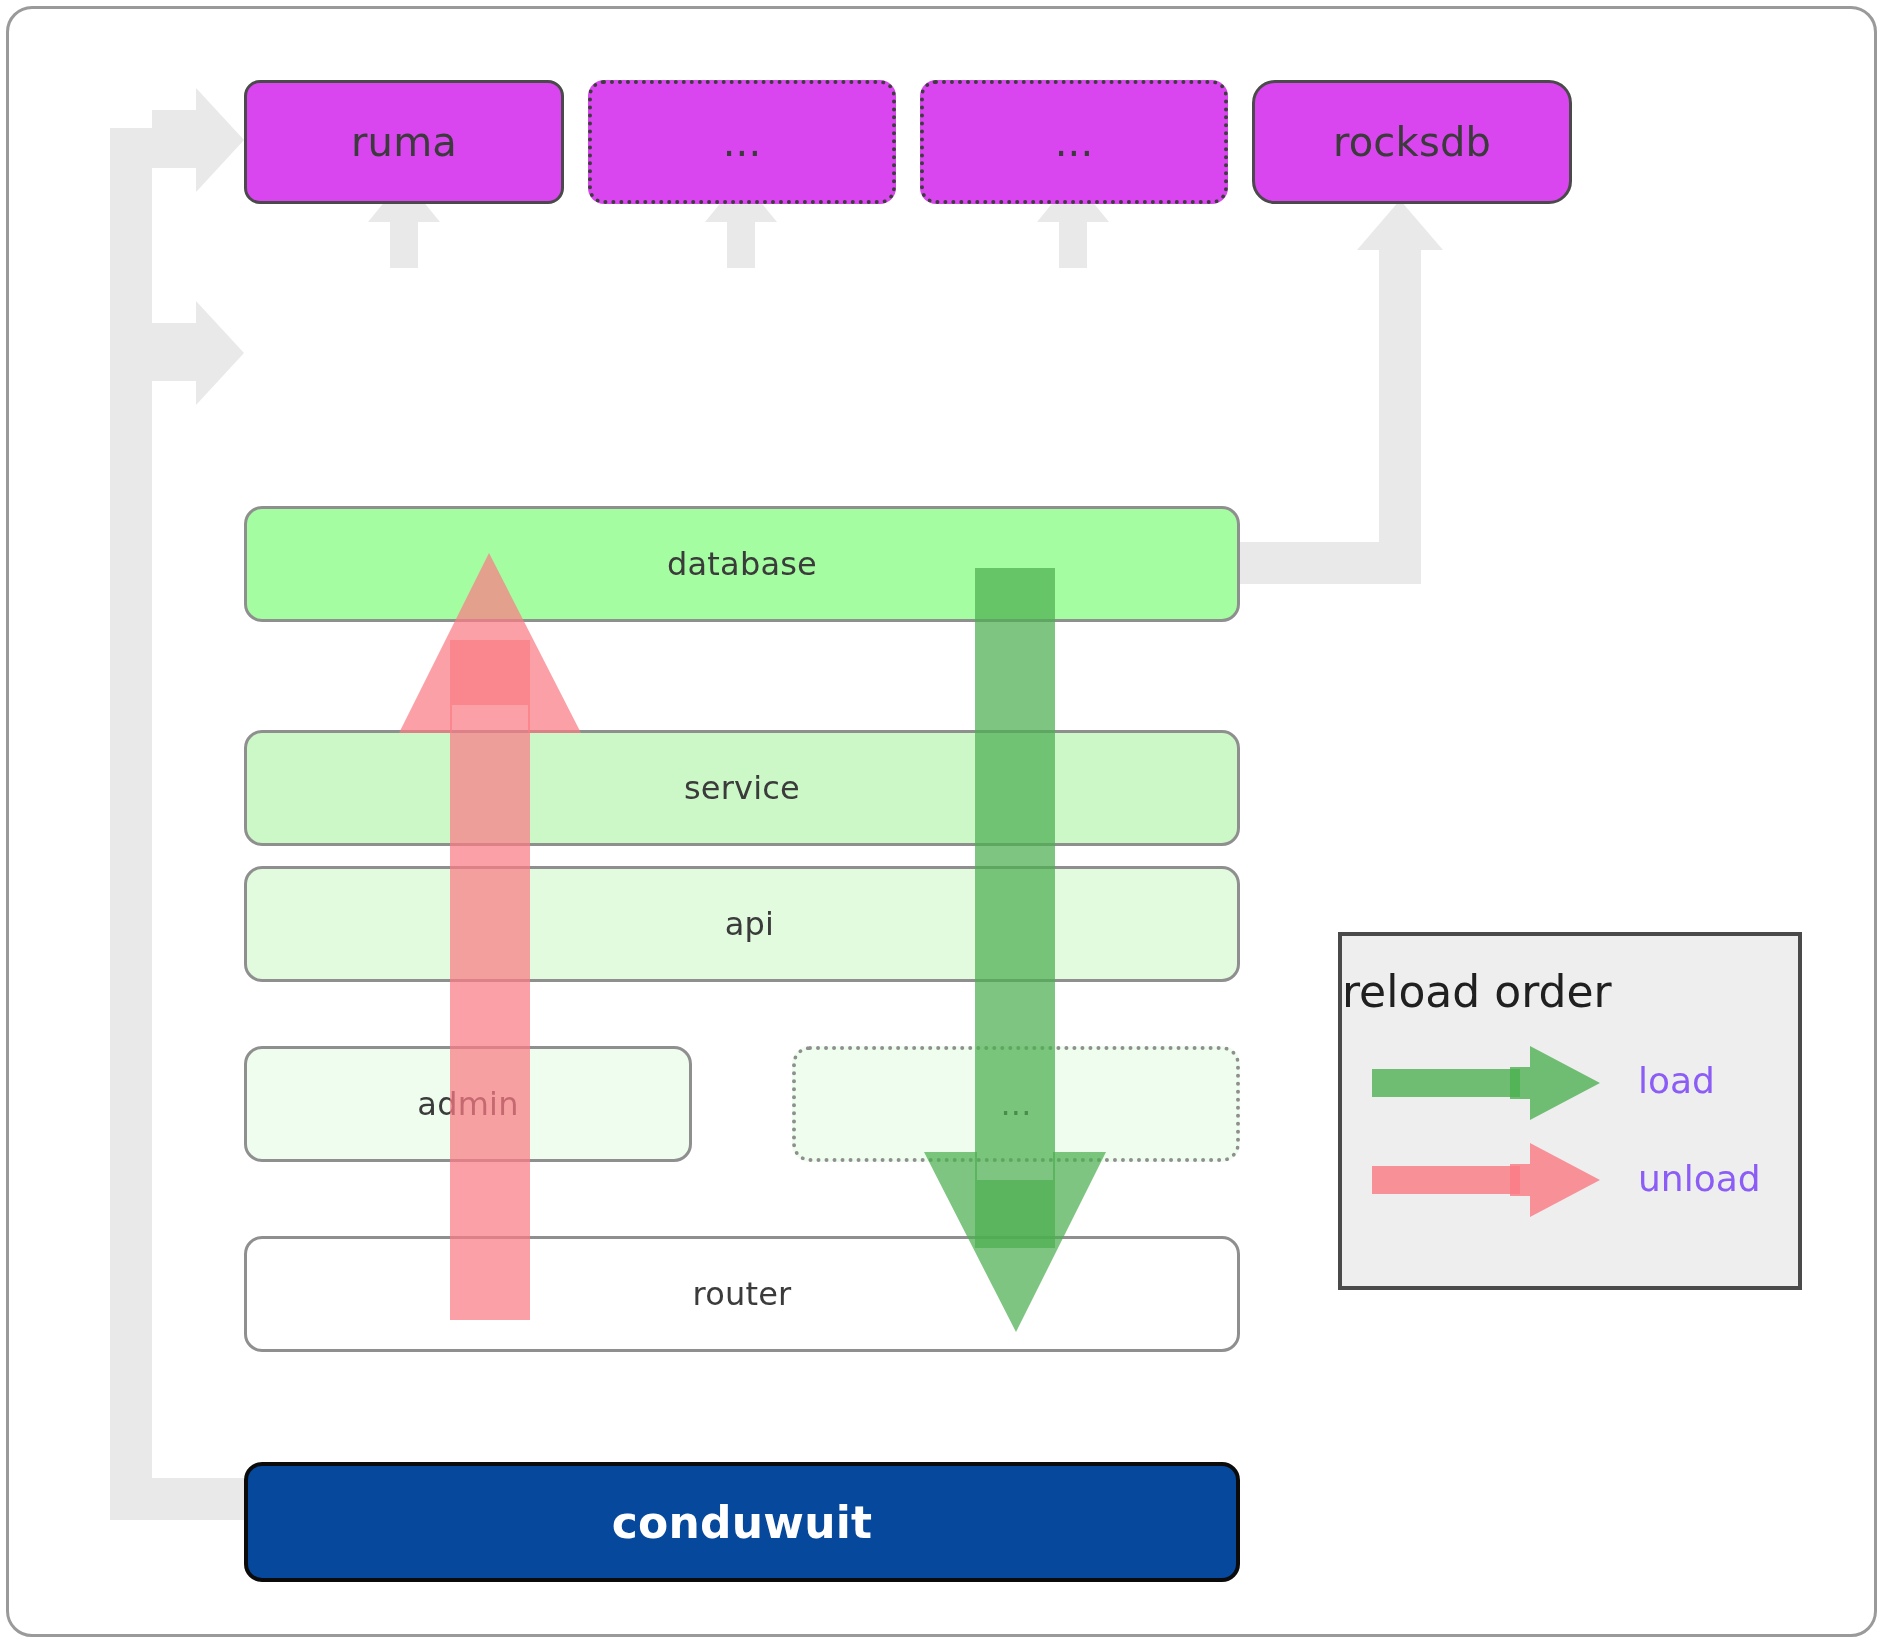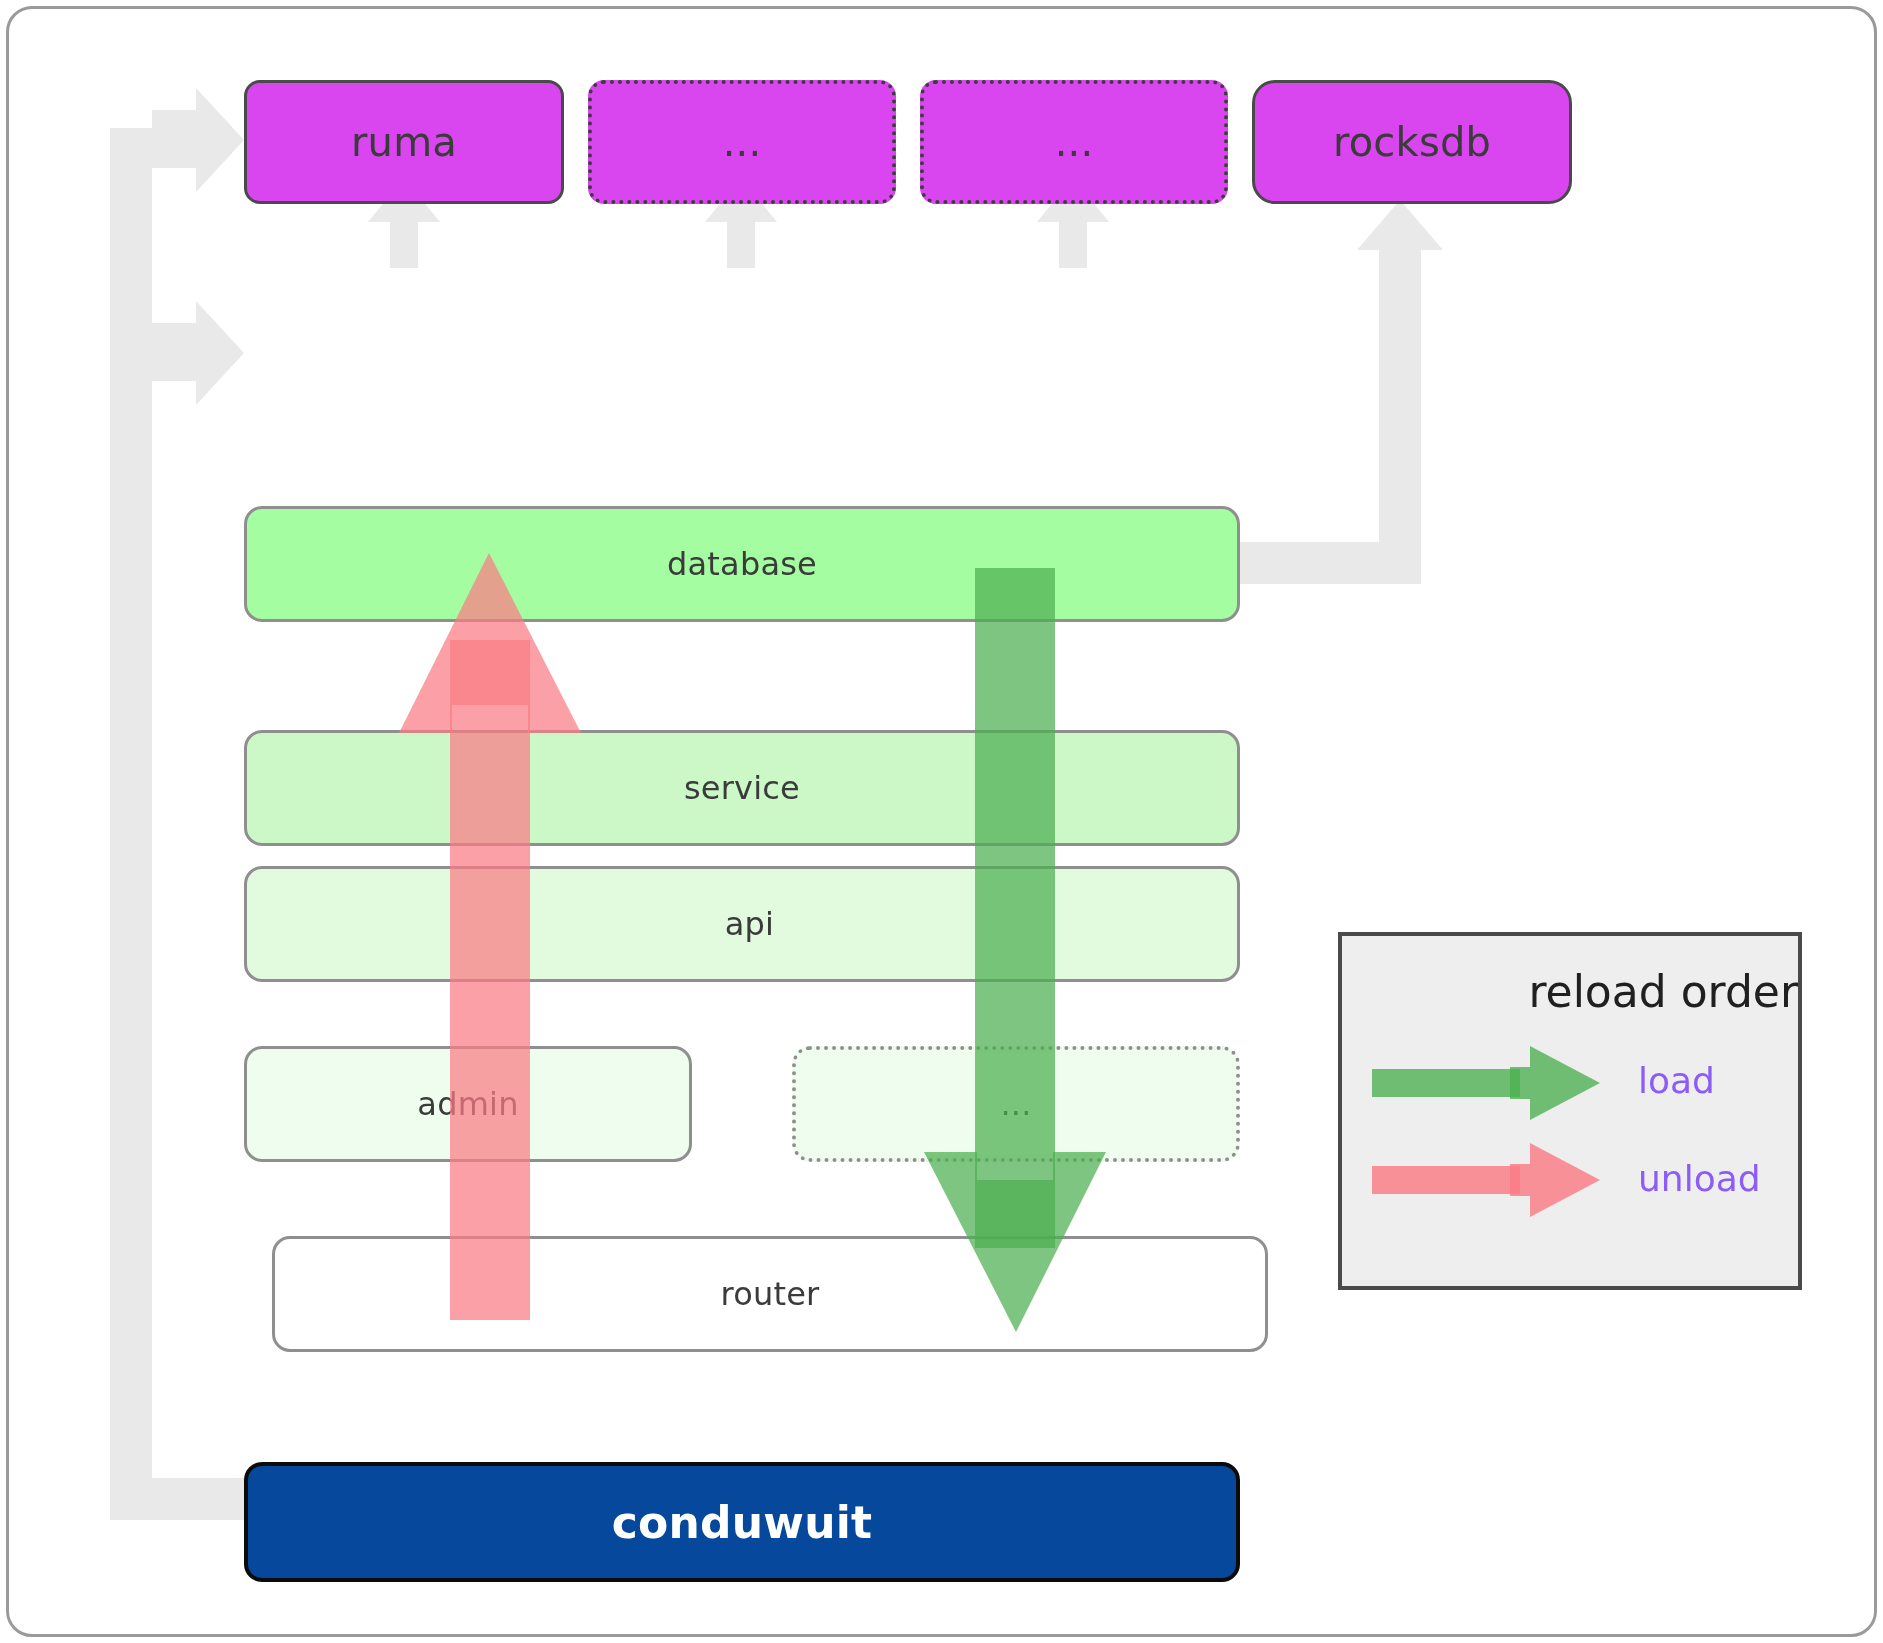--- a/index.html
+++ b/index.html
@@ -31,21 +31,21 @@
   .conduwuit{
     border-radius:18px;background:#06489c;border:4px solid #0b0b0b;
     color:#ffffff;font-size:44px;font-weight:700;
   }
 
   
   .legend{
     position:absolute;background:#eeeeee;border:4px solid #4a4a4a;box-sizing:border-box;
   }
   .legend-title{
-    position:absolute;width:100%;text-align:right;font-size:44px;color:#202020;
+    position:absolute;width:100%;text-align:left;font-size:44px;color:#202020;
   }
   .legend-row-label{position:absolute;font-size:36px;color:#8b5cf6;}
 
   svg.ov{position:absolute;left:0;top:0;width:1883px;height:1643px;pointer-events:none;}
   svg.ov.below{z-index:1;}
   svg.ov.above{z-index:5;}
   .node,.legend{z-index:3;}
   .legend{z-index:6;}
   .legend *{z-index:7;}
 </style>
@@ -111,21 +111,21 @@
   </div>
 
   <div class="node lay" style="left:244px;top:1046px;width:448px;height:116px;background:#effdee;">
     <span class="lbl">admin</span>
   </div>
 
   <div class="node lay dotted" style="left:792px;top:1046px;width:448px;height:116px;background:#effdee;">
     <span class="lbl">...</span>
   </div>
 
-  <div class="node lay" style="left:244px;top:1236px;width:996px;height:116px;background:#ffffff;margin-left:28px;">
+  <div class="node lay" style="left:244px;top:1236px;width:996px;height:116px;background:#ffffff;">
     <span class="lbl">router</span>
   </div>
 
   <div class="node conduwuit" style="left:244px;top:1462px;width:996px;height:120px;">
     <span class="lbl">conduwuit</span>
   </div>
 
   <svg class="ov above" viewBox="0 0 1883 1643">
 
     <g>

